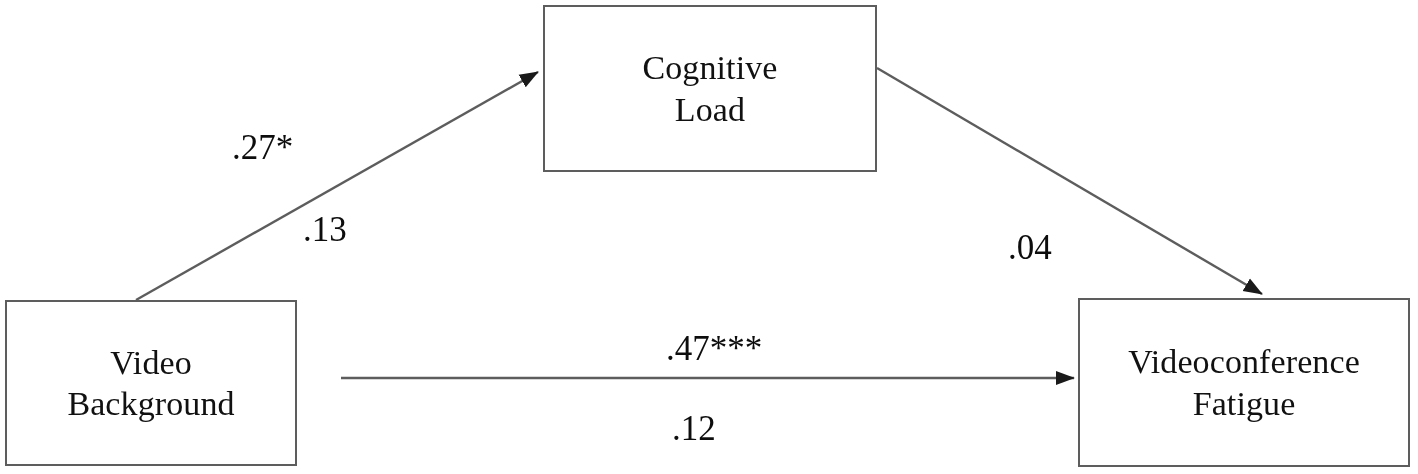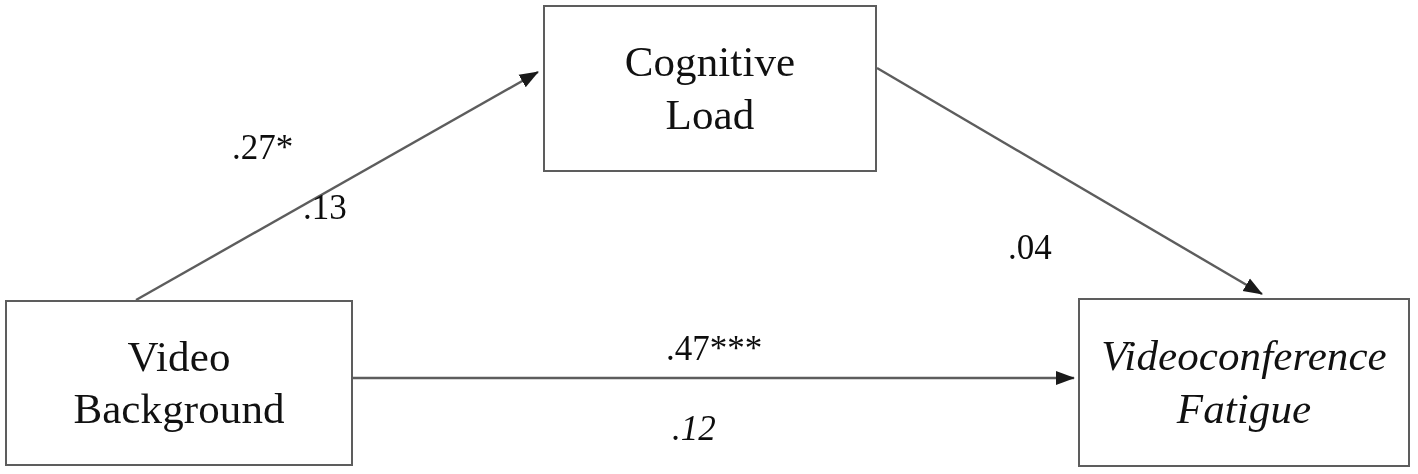--- a/index.html
+++ b/index.html
@@ -28,59 +28,58 @@
     box-sizing: border-box;
     border: 2px solid #5d5d5d;
     background: #ffffff;
     display: flex;
     align-items: center;
     justify-content: center;
     text-align: center;
   }
   .node-label {
     font-family: "Liberation Serif", "DejaVu Serif", serif;
-    font-size: 43px;
+    font-size: 34px;
     line-height: 1.22;
     color: #111111;
     letter-spacing: 0.1px;
     white-space: pre-line;
   }
   #node-cognitive-load {
     left: 543px;
     top: 5px;
     width: 334px;
     height: 167px;
   }
   #node-video-background {
     left: 5px;
     top: 300px;
-    width: 348px;
+    width: 292px;
     height: 166px;
   }
   #node-videoconference-fatigue {
     left: 1078px;
     top: 298px;
     width: 332px;
     height: 169px;
-    font-style: italic;
   }
   .path-label {
     position: absolute;
     font-family: "Liberation Serif", "DejaVu Serif", serif;
     font-size: 35px;
     color: #0d0d0d;
     white-space: nowrap;
     line-height: 1;
   }
   #label-a-path   { left: 232px; top: 130px; }
-  #label-a-path-2 { left: 303px; top: 190px; }
+  #label-a-path-2 { left: 303px; top: 212px; }
   #label-b-path   { left: 1059px; top: 123px; }
   #label-b-path-2 { left: 1008px; top: 197px; margin-top: 33px; }
   #label-c-path   { left: 666px; top: 331px; }
-  #label-c-path-2 { left: 672px; top: 411px; font-style: italic; }
+  #label-c-path-2 { left: 672px; top: 411px; }
 </style>
 </head>
 <body>
 
 <div id="diagram-root">
 
   <svg id="paths-layer" viewBox="0 0 1418 474" xmlns="http://www.w3.org/2000/svg">
     <defs>
       <marker id="arrowhead" markerWidth="9" markerHeight="9" refX="7.6" refY="3.4" orient="auto" markerUnits="strokeWidth">
         <path d="M 0 0.4 L 8 3.4 L 0 6.4 z" fill="#1a1a1a"></path>

